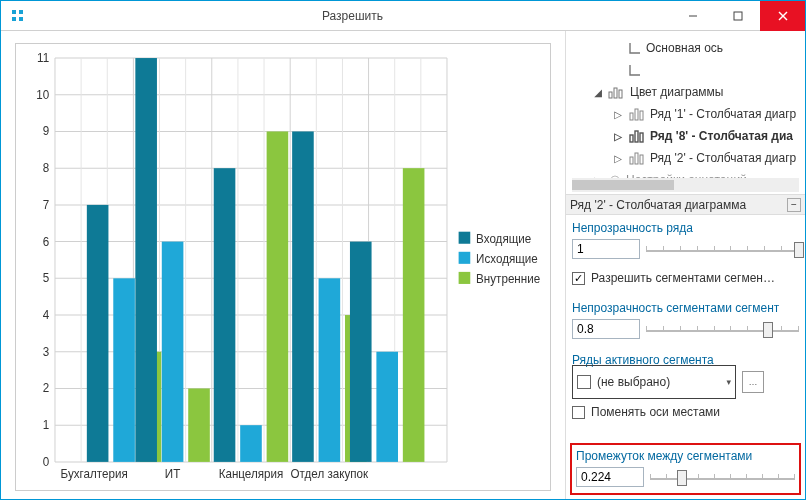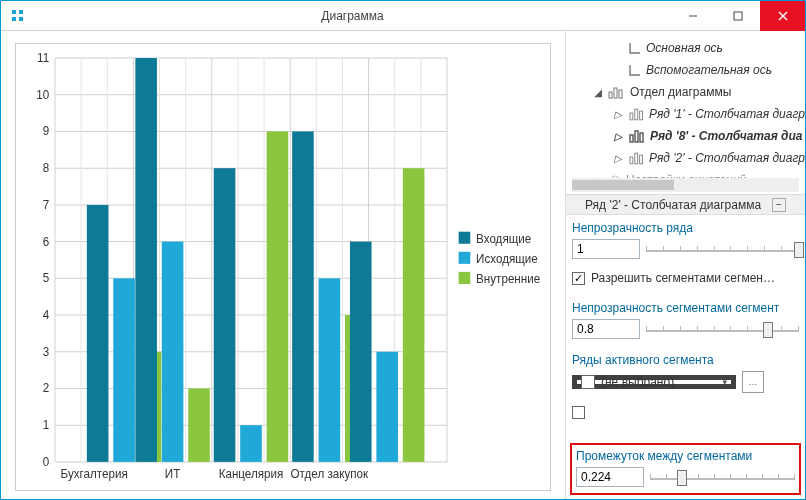--- a/index.html
+++ b/index.html
@@ -21,65 +21,65 @@
   .right { flex: 1; border-left: 1px solid #ddd; display: flex; flex-direction: column; min-width: 0; }
   
   .chart-box { border: 1px solid #ccc; flex: 1; position: relative; padding: 6px; }
   svg.chart { width: 100%; height: 100%; }
   
   .tree { flex: 0 0 auto; padding: 6px 0 0 6px; border-bottom: 1px solid #ddd; height: 164px; overflow: hidden; position: relative; }
   .tree-row { height: 22px; display: flex; align-items: center; gap: 4px; white-space: nowrap; color: #333; }
   .tree-row.bold { font-weight: 700; }
   .tree-toggle { width: 12px; display: inline-flex; justify-content: center; color: #555; font-size: 10px; }
   .tree-indent-1 { padding-left: 20px; }
-  .tree-indent-2 { padding-left: 40px; font-style: italic; }
+  .tree-indent-2 { padding-left: 40px; }
   .mini-scroll { position: absolute; left: 6px; right: 6px; bottom: 2px; height: 14px; background: #eee; }
   .mini-scroll .thumb { position: absolute; left: 0; width: 45%; top: 2px; bottom: 2px; background: #c7c7c7; }
   .icon-axis { width: 14px; height: 14px; }
   .icon-series { width: 18px; height: 14px; }
   .icon-settings { width: 14px; height: 14px; }
   .props { flex: 1; overflow: hidden; display: flex; flex-direction: column; }
-  .section-header { height: 24px; display: flex; align-items: center; justify-content: space-between; padding: 0 19px; background: #f0f0f0; color: #333; border-bottom: 1px solid #ddd; }
+  .section-header { height: 24px; display: flex; align-items: center; justify-content: space-between; padding: 0 4px; background: #f0f0f0; color: #333; border-bottom: 1px solid #ddd; }
   .section-header .collapse-btn { width: 14px; height: 14px; border: 1px solid #aaa; display: flex; align-items: center; justify-content: center; font-size: 10px; line-height: 1; }
   .prop-group { padding: 6px 6px 8px 6px; }
   .prop-label { color: #0369a1; margin-bottom: 4px; }
   .row { display: flex; align-items: center; gap: 6px; }
   input.num { width: 68px; height: 20px; border: 1px solid #a7b4c0; padding: 0 4px; font-size: 12px; }
   .slider { flex: 1; height: 18px; position: relative; }
   .slider .track { position: absolute; left: 0; right: 0; top: 10px; height: 2px; background: #bbb; }
   .slider .ticks { position: absolute; left: 0; right: 0; top: 6px; height: 8px; display: flex; justify-content: space-between; }
   .slider .ticks span { width: 1px; height: 6px; background: #bbb; }
   .slider .thumb { position: absolute; top: 2px; width: 10px; height: 16px; background: #f0f0f0; border: 1px solid #777; transform: translateX(-50%); }
   .checkbox-row { display: flex; align-items: center; gap: 6px; height: 18px; color: #333; }
   .checkbox { width: 13px; height: 13px; border: 1px solid #666; display: inline-flex; align-items: center; justify-content: center; font-size: 10px; line-height: 1; }
   .checkbox.checked::after { content: "✓"; color: #000; font-size: 11px; }
   .colordrop { display: flex; align-items: center; gap: 6px; height: 22px; }
   .colordrop .swatch { width: 14px; height: 14px; border: 1px solid #666; background: #fff; }
   .colordrop .ddlabel { color: #333; flex: 0 0 auto; }
-  .colordrop .box { border: 5px solid #404040; height: 14px; padding: 0 4px; display: flex; align-items: center; gap: 6px; width: 164px; justify-content: space-between; }
+  .colordrop .box { border: 1px solid #404040; height: 34px; padding: 0 4px; display: flex; align-items: center; gap: 6px; width: 164px; justify-content: space-between; }
   .colordrop .box .left-part { display: flex; align-items: center; gap: 6px; }
   .colordrop .extra { width: 22px; height: 22px; border: 1px solid #999; display: flex; align-items: center; justify-content: center; }
   .highlight-box { border: 2px solid #d11; padding: 4px 4px 6px 4px; margin: 14px 4px 4px 4px; }
   .chev { font-size: 9px; color: #555; }
 </style>
 </head>
 <body>
 
 <div class="window">
 
   <div class="titlebar">
     <div class="app-icon">
       <div class="dots">
           <span></span>
           <span></span>
           <span></span>
           <span></span>
         </div>
     </div>
-    <div class="title-text">Диаграмма</div>
+    <div class="title-text">Разрешить</div>
     <div class="win-btns">
       <div class="win-btn">
         <svg viewBox="0 0 10 10">
             <line x1="1" y1="5" x2="9" y2="5" stroke="#444" stroke-width="1"></line>
           </svg>
       </div>
       <div class="win-btn">
         <svg viewBox="0 0 10 10">
             <rect x="1" y="1" width="8" height="8" fill="none" stroke="#444" stroke-width="1"></rect>
           </svg>
@@ -177,30 +177,29 @@
           <svg class="icon-axis" viewBox="0 0 14 14">
               <polyline points="2,2 2,12 12,12" fill="none" stroke="#777" stroke-width="1.4"></polyline>
             </svg>
           <span>Основная ось</span>
         </div>
         <div class="tree-row tree-indent-2">
           <span class="tree-toggle"></span>
           <svg class="icon-axis" viewBox="0 0 14 14">
               <polyline points="2,2 2,12 12,12" fill="none" stroke="#777" stroke-width="1.4"></polyline>
             </svg>
-          <span>Вспомогательная ось</span>
         </div>
         <div class="tree-row tree-indent-1">
           <span class="tree-toggle">◢</span>
           <svg class="icon-series" viewBox="0 0 18 14">
               <rect x="1" y="7" width="3" height="6" fill="none" stroke="#777"></rect>
               <rect x="6" y="3" width="3" height="10" fill="none" stroke="#777"></rect>
               <rect x="11" y="5" width="3" height="8" fill="none" stroke="#777"></rect>
             </svg>
-          <span>Отдел диаграммы</span>
+          <span>Цвет диаграммы</span>
         </div>
         <div class="tree-row tree-indent-2">
           <span class="tree-toggle">▷</span>
           <svg class="icon-series" viewBox="0 0 18 14">
               <rect x="2" y="6" width="3" height="7" fill="none" stroke="#888"></rect>
               <rect x="7" y="2" width="3" height="11" fill="none" stroke="#888"></rect>
               <rect x="12" y="4" width="3" height="9" fill="none" stroke="#888"></rect>
             </svg>
           <span>Ряд '1' - Столбчатая диагр</span>
         </div>
@@ -306,20 +305,21 @@
             </div>
             <div class="extra">
                 <span class="chev">…</span>
               </div>
           </div>
         </div>
 
         <div class="prop-group" style="padding-top:2px">
           <div class="checkbox-row">
             <span class="checkbox"></span>
+            <span>Поменять оси местами</span>
           </div>
         </div>
 
         <div class="highlight-box">
           <div class="prop-label">Промежуток между сегментами</div>
           <div class="row">
             <input class="num" value="0.224" style="">
             <div class="slider">
               <div class="track"></div>
               <div class="ticks">

